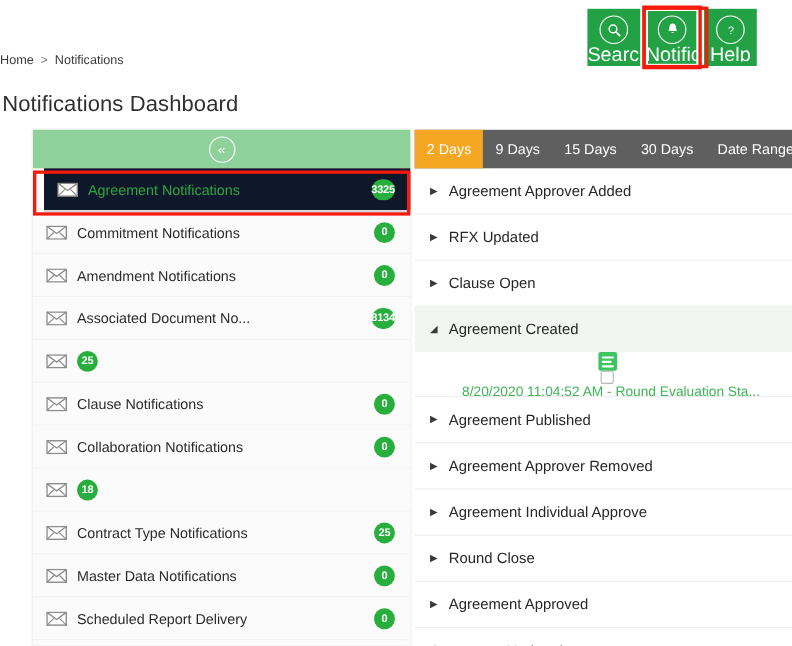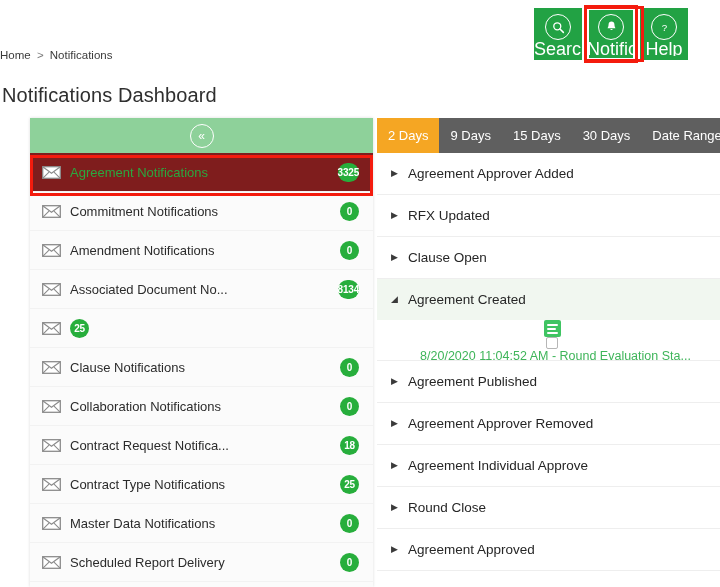--- a/index.html
+++ b/index.html
@@ -91,21 +91,21 @@
   .side-list{list-style:none;margin:0;padding:0;}
   .side-item{
     height:39px;
     display:flex;align-items:center;
     padding:0 14px 0 12px;
     box-sizing:border-box;
     border-bottom:1px solid #f2f2f2;
     cursor:pointer;
     position:relative;
   }
-  .side-item.active{ background:#7f1d1d; }
+  .side-item.active{ background:#0f172a;margin-left:10px; }
   .env-icon{
     width:19px;height:13px;flex:0 0 19px;
     margin-right:9px;
     position:relative;
   }
   .env-icon svg{display:block;}
   .side-label{
     font-size:13px;color:#2b2b2b;
     white-space:nowrap;overflow:hidden;text-overflow:ellipsis;
     flex:1 1 auto;
@@ -296,21 +296,20 @@
           <span class="badge">0</span>
         </li>
         <li class="side-item">
           <span class="env-icon">
             <svg width="19" height="13" viewBox="0 0 19 13">
               <rect x="0.7" y="0.7" width="17.6" height="11.6" fill="#fff" stroke="#8c8c8c" stroke-width="1.3"></rect>
               <path d="M0.7 0.7 L9.5 7.2 L18.3 0.7" fill="none" stroke="#8c8c8c" stroke-width="1.2"></path>
               <path d="M0.7 12.3 L7 6.2 M18.3 12.3 L12 6.2" fill="none" stroke="#8c8c8c" stroke-width="1.1"></path>
             </svg>
           </span>
-          <span class="side-label">Contract Request Notifica...</span>
           <span class="badge">18</span>
         </li>
         <li class="side-item">
           <span class="env-icon">
             <svg width="19" height="13" viewBox="0 0 19 13">
               <rect x="0.7" y="0.7" width="17.6" height="11.6" fill="#fff" stroke="#8c8c8c" stroke-width="1.3"></rect>
               <path d="M0.7 0.7 L9.5 7.2 L18.3 0.7" fill="none" stroke="#8c8c8c" stroke-width="1.2"></path>
               <path d="M0.7 12.3 L7 6.2 M18.3 12.3 L12 6.2" fill="none" stroke="#8c8c8c" stroke-width="1.1"></path>
             </svg>
           </span>

